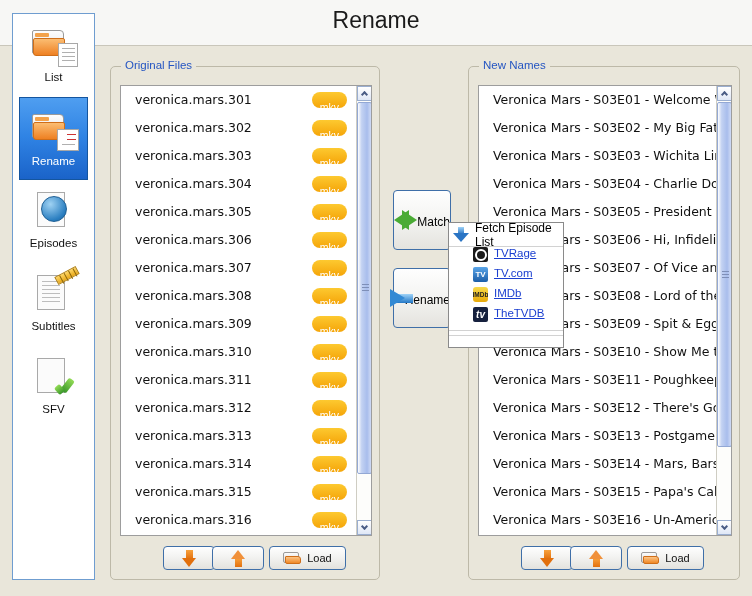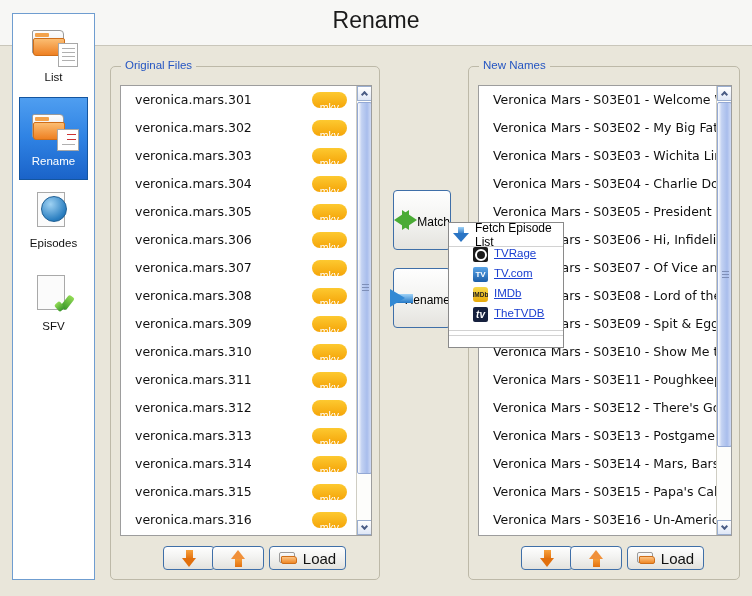--- a/index.html
+++ b/index.html
@@ -159,21 +159,21 @@
   .vsb .thumb .grip b {
     display:block; height:1px; background:#7e8fb8; margin-bottom:2px;
   }
 
   
   .btn {
     position:absolute;
     background:linear-gradient(180deg,#fefefe 0%, #f3f3f1 45%, #e3e2dd 100%);
     border:1px solid #3f6fa8; border-radius:4px;
     display:flex; align-items:center; justify-content:center;
-    font-size:15px; color:#111; cursor:default;
+    font-size:11px; color:#111; cursor:default;
     font-family:"Liberation Sans", sans-serif;
   }
   .arrow-dn-o, .arrow-up-o {
     position:relative; width:15px; height:17px;
   }
   .arrow-dn-o:before, .arrow-up-o:before {
     content:""; position:absolute; left:4px; width:7px; height:9px;
     background:linear-gradient(180deg,#f8a13c,#e2700d);
   }
   .arrow-dn-o:before { top:0; } .arrow-up-o:before { bottom:0; }
@@ -327,20 +327,39 @@
 
 
   <div class="side-item">
     <div class="ic">
       <div class="page"></div>
       <div class="globe"></div>
     </div>
     <div class="lbl">Episodes</div>
   </div>
 
+  <div class="side-item">
+    <div class="ic">
+      <div class="page">
+        <div class="pl" style="top:5px"></div>
+          <div class="pl" style="top:9px"></div>
+        <div class="pl" style="top:13px"></div>
+          <div class="pl" style="top:17px"></div>
+        <div class="pl" style="top:21px"></div>
+          <div class="pl" style="top:25px"></div>
+      </div>
+      <div class="ruler">
+          <i style="left:4px"></i>
+          <i style="left:9px"></i>
+          <i style="left:14px"></i>
+          <i style="left:19px"></i>
+        </div>
+    </div>
+    <div class="lbl">Subtitles</div>
+  </div>
 
   <div class="side-item">
     <div class="ic">
       <div class="page"></div>
       <div class="check"></div>
     </div>
     <div class="lbl">SFV</div>
   </div>
 
 </div>

